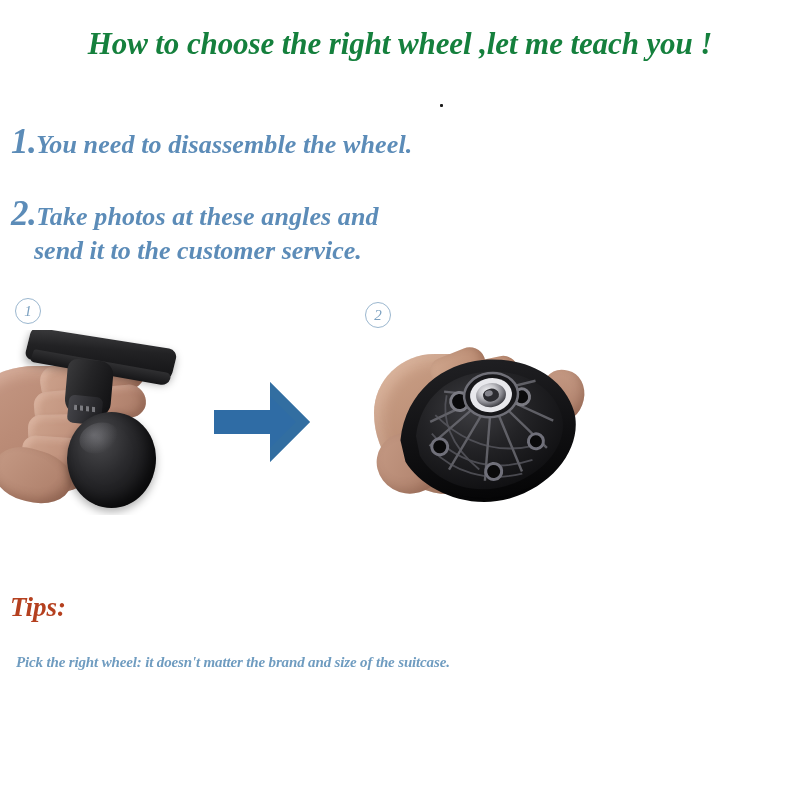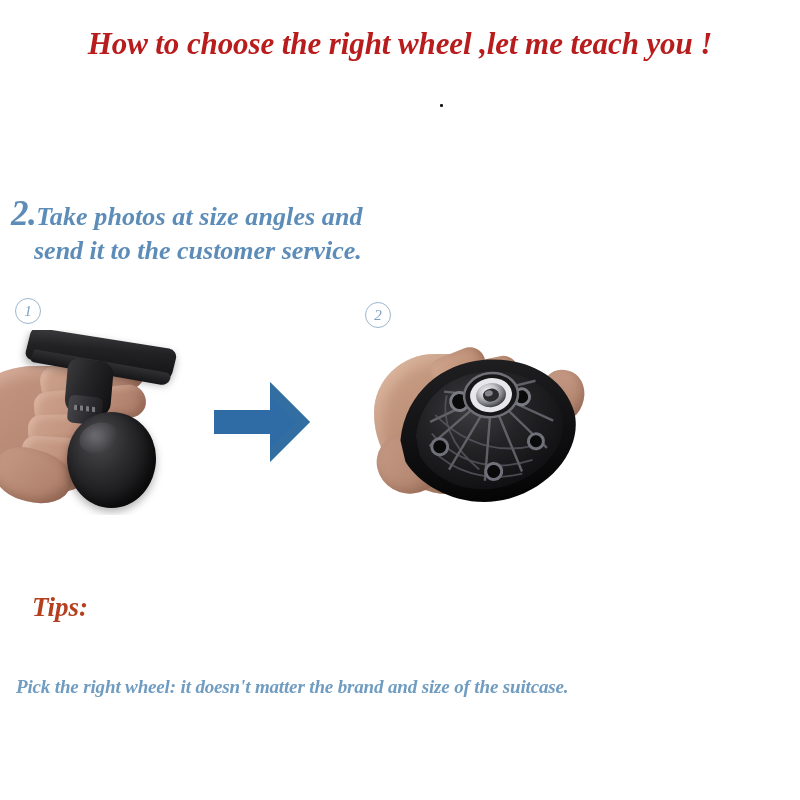--- a/index.html
+++ b/index.html
@@ -22,21 +22,21 @@
     position: absolute;
     left: 0;
     top: 26px;
     width: 800px;
     text-align: center;
     font-family: "Liberation Serif", "DejaVu Serif", serif;
     font-weight: bold;
     font-style: italic;
     font-size: 31px;
     letter-spacing: -0.1px;
-    color: #b91c1c;
+    color: #15803d;
     white-space: nowrap;
   }
 
   
   .step {
     position: absolute;
     color: #5c8cb8;
     font-family: "Liberation Serif", "DejaVu Serif", serif;
     font-weight: bold;
     font-style: italic;
@@ -211,38 +211,38 @@
         box-shadow: inset -4px -4px 10px rgba(95,52,36,.30); }
 
   .plate {
     position: absolute; left: 20px; top: 20px; width: 190px; height: 150px;
     transform: rotate(-8deg);
   }
 
   
   #tips-heading {
     position: absolute;
-    left: 32px;
+    left: 10px;
     top: 592px;
     font-family: "Liberation Serif", "DejaVu Serif", serif;
     font-weight: bold;
     font-style: italic;
     font-size: 27px;
     color: #b5401f;
     white-space: nowrap;
   }
   .tip-line {
     position: absolute;
     font-family: "Liberation Serif", "DejaVu Serif", serif;
     font-weight: bold;
     font-style: italic;
     color: #6f9cc0;
     white-space: nowrap;
   }
-  #tip1 { left: 16px; top: 676px; font-size: 19px; letter-spacing: -0.15px; }
+  #tip1 { left: 16px; top: 654px; font-size: 15px; letter-spacing: -0.15px; }
   #tip2 { left: 22px; top: 707px; font-size: 21px; letter-spacing: -0.05px; }
 
   
   #dot {
     position: absolute;
     left: 440px;
     top: 104px;
     width: 3px;
     height: 3px;
     background: #1b1b1b;
@@ -251,23 +251,26 @@
 </style>
 </head>
 <body>
 
 <div id="page">
 
   <div id="title">How to choose the right wheel ,let me teach you !</div>
 
   <div id="dot"></div>
 
+  <div class="step" id="step1">
+    <span class="step-num">1.</span><span class="step-text">You need to disassemble the wheel.</span>
+  </div>
 
   <div class="step" id="step2">
-    <span class="step-num">2.</span><span class="step-text">Take photos at size angles and</span>
+    <span class="step-num">2.</span><span class="step-text">Take photos at these angles and</span>
     <span class="step-l2">send it to the customer service.</span>
   </div>
 
   <div class="badge" id="badge1">1</div>
 
   <div id="photo1">
     <div class="hand1-palm"></div>
     <div class="finger f1"></div>
     <div class="finger f2"></div>
     <div class="finger f3"></div>

